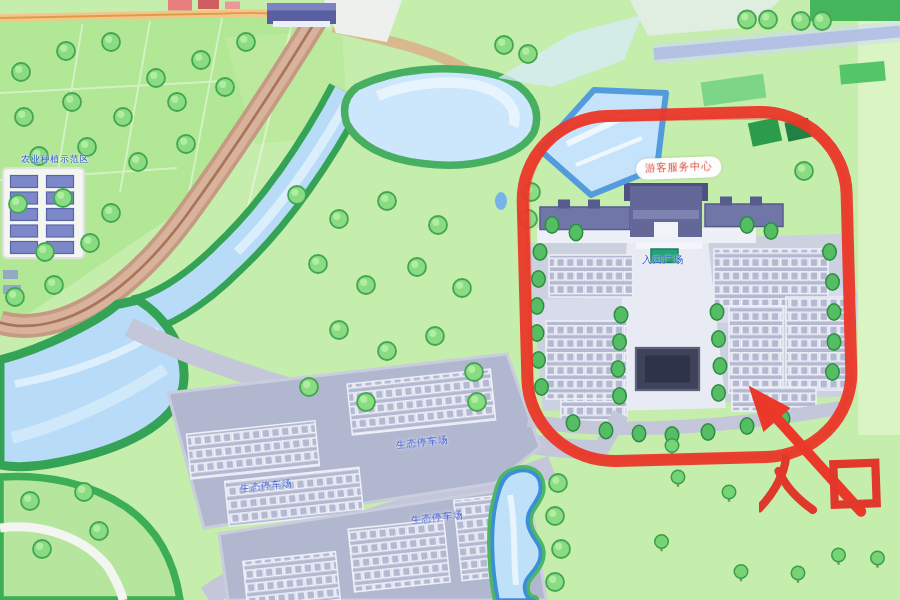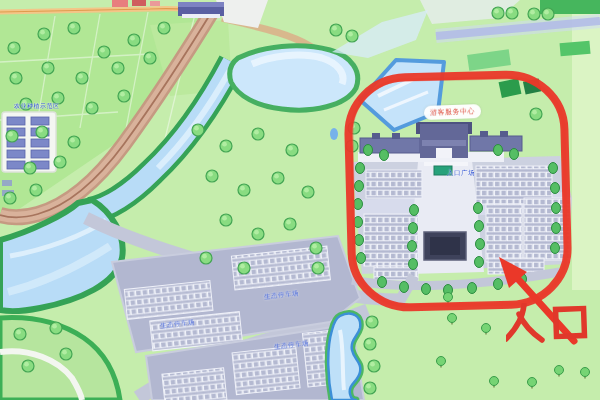--- a/index.html
+++ b/index.html
@@ -355,21 +355,21 @@
       <path d="M574,341 L518,279" stroke="#e5392b" stroke-width="7" stroke-linecap="round"></path>
       <polygon points="499,257 527,272 509,288" fill="#e5392b"></polygon>
     </g>
   </g>
 </svg>
 
 <div class="banner" style="left:424px;top:105px;">
   <span>游客服务中心</span>
 </div>
 
-<div class="map-label" style="left:447px;top:169px;">
+<div class="map-label" style="left:428px;top:169px;">
   <span>入口广场</span>
 </div>
 
 <div class="map-label" style="left:160px;top:320px;transform:rotate(-6deg);">
   <span>生态停车场</span>
 </div>
 <div class="map-label" style="left:264px;top:291px;transform:rotate(-6deg);">
   <span>生态停车场</span>
 </div>
 <div class="map-label" style="left:274px;top:341px;transform:rotate(-6deg);">

